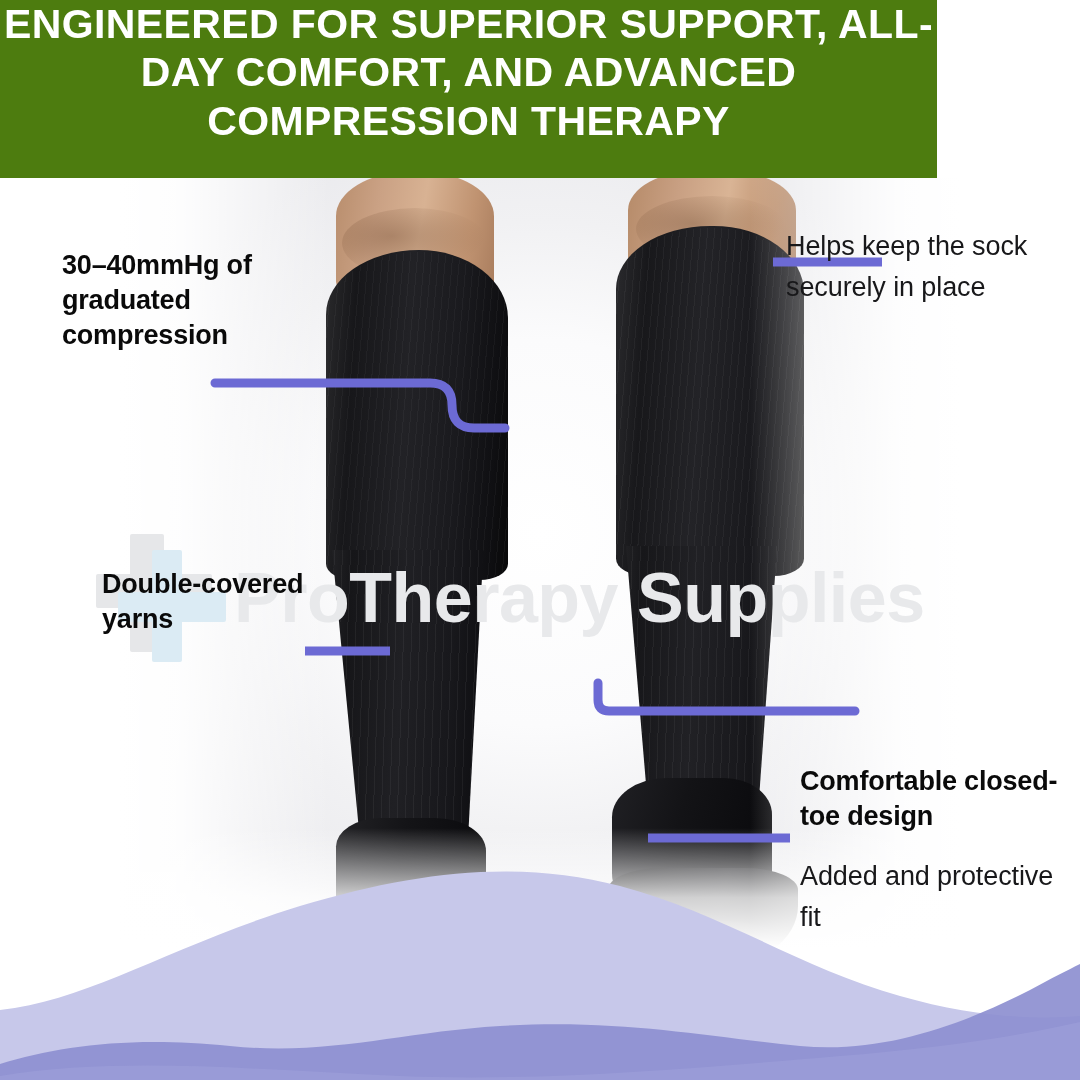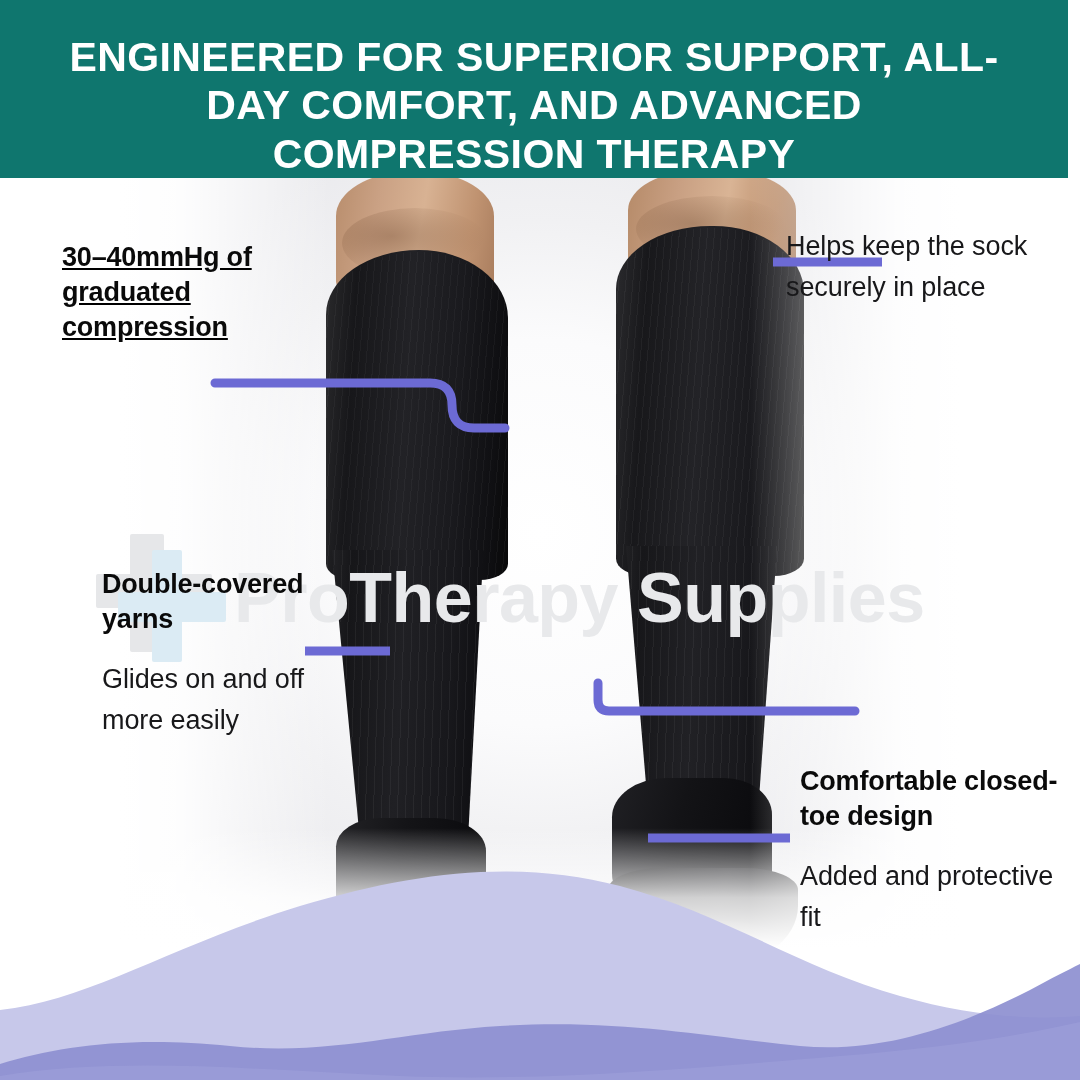--- a/index.html
+++ b/index.html
@@ -13,25 +13,25 @@
     height: 1080px;
     overflow: hidden;
     background: #ffffff;
     font-family: "Liberation Sans", sans-serif;
   }
 
   
   #header-banner {
     position: absolute;
     left: 0; top: 0;
-    width: 1068px;
+    width: 937px;
     height: 178px;
-    background: #0f766e;
+    background: #4d7c0f;
     display: flex;
-    align-items: flex-end;
+    align-items: flex-start;
     justify-content: center;
     z-index: 40;
   }
   #header-title {
     width: 940px;
     text-align: center;
     color: #ffffff;
     font-size: 41px;
     font-weight: 700;
     line-height: 1.18;
@@ -371,27 +371,26 @@
 
     <path d="M 305 651 H 390" fill="none" stroke="#6c6ad4" stroke-width="9" stroke-linecap="butt"></path>
 
     <path d="M 773 262 H 882" fill="none" stroke="#6c6ad4" stroke-width="9" stroke-linecap="butt"></path>
 
     <path d="M 598 683 V 700 Q 598 711 609 711 H 855" fill="none" stroke="#6c6ad4" stroke-width="9" stroke-linecap="round" stroke-linejoin="round"></path>
 
     <path d="M 648 838 H 790" fill="none" stroke="#6c6ad4" stroke-width="9" stroke-linecap="butt"></path>
   </svg>
 
-  <div class="callout left" style="left:62px; top:240px; width:300px;text-decoration:underline;">
+  <div class="callout left" style="left:62px; top:248px; width:300px;">
     <div class="callout-title">30–40mmHg of graduated compression</div>
   </div>
 
   <div class="callout left" style="left:102px; top:567px; width:250px;">
     <div class="callout-title">Double-covered yarns</div>
-    <div class="callout-body" style="margin-top:22px;">Glides on and off more easily</div>
   </div>
 
   <div class="callout right" style="left:786px; top:192px; width:250px;">
     <div class="callout-body" style="margin-top:34px;">Helps keep the sock securely in place</div>
   </div>
 
 
   <div class="callout right" style="left:800px; top:764px; width:268px;">
     <div class="callout-title">Comfortable closed-toe design</div>
     <div class="callout-body" style="margin-top:22px;">Added and protective fit</div>

